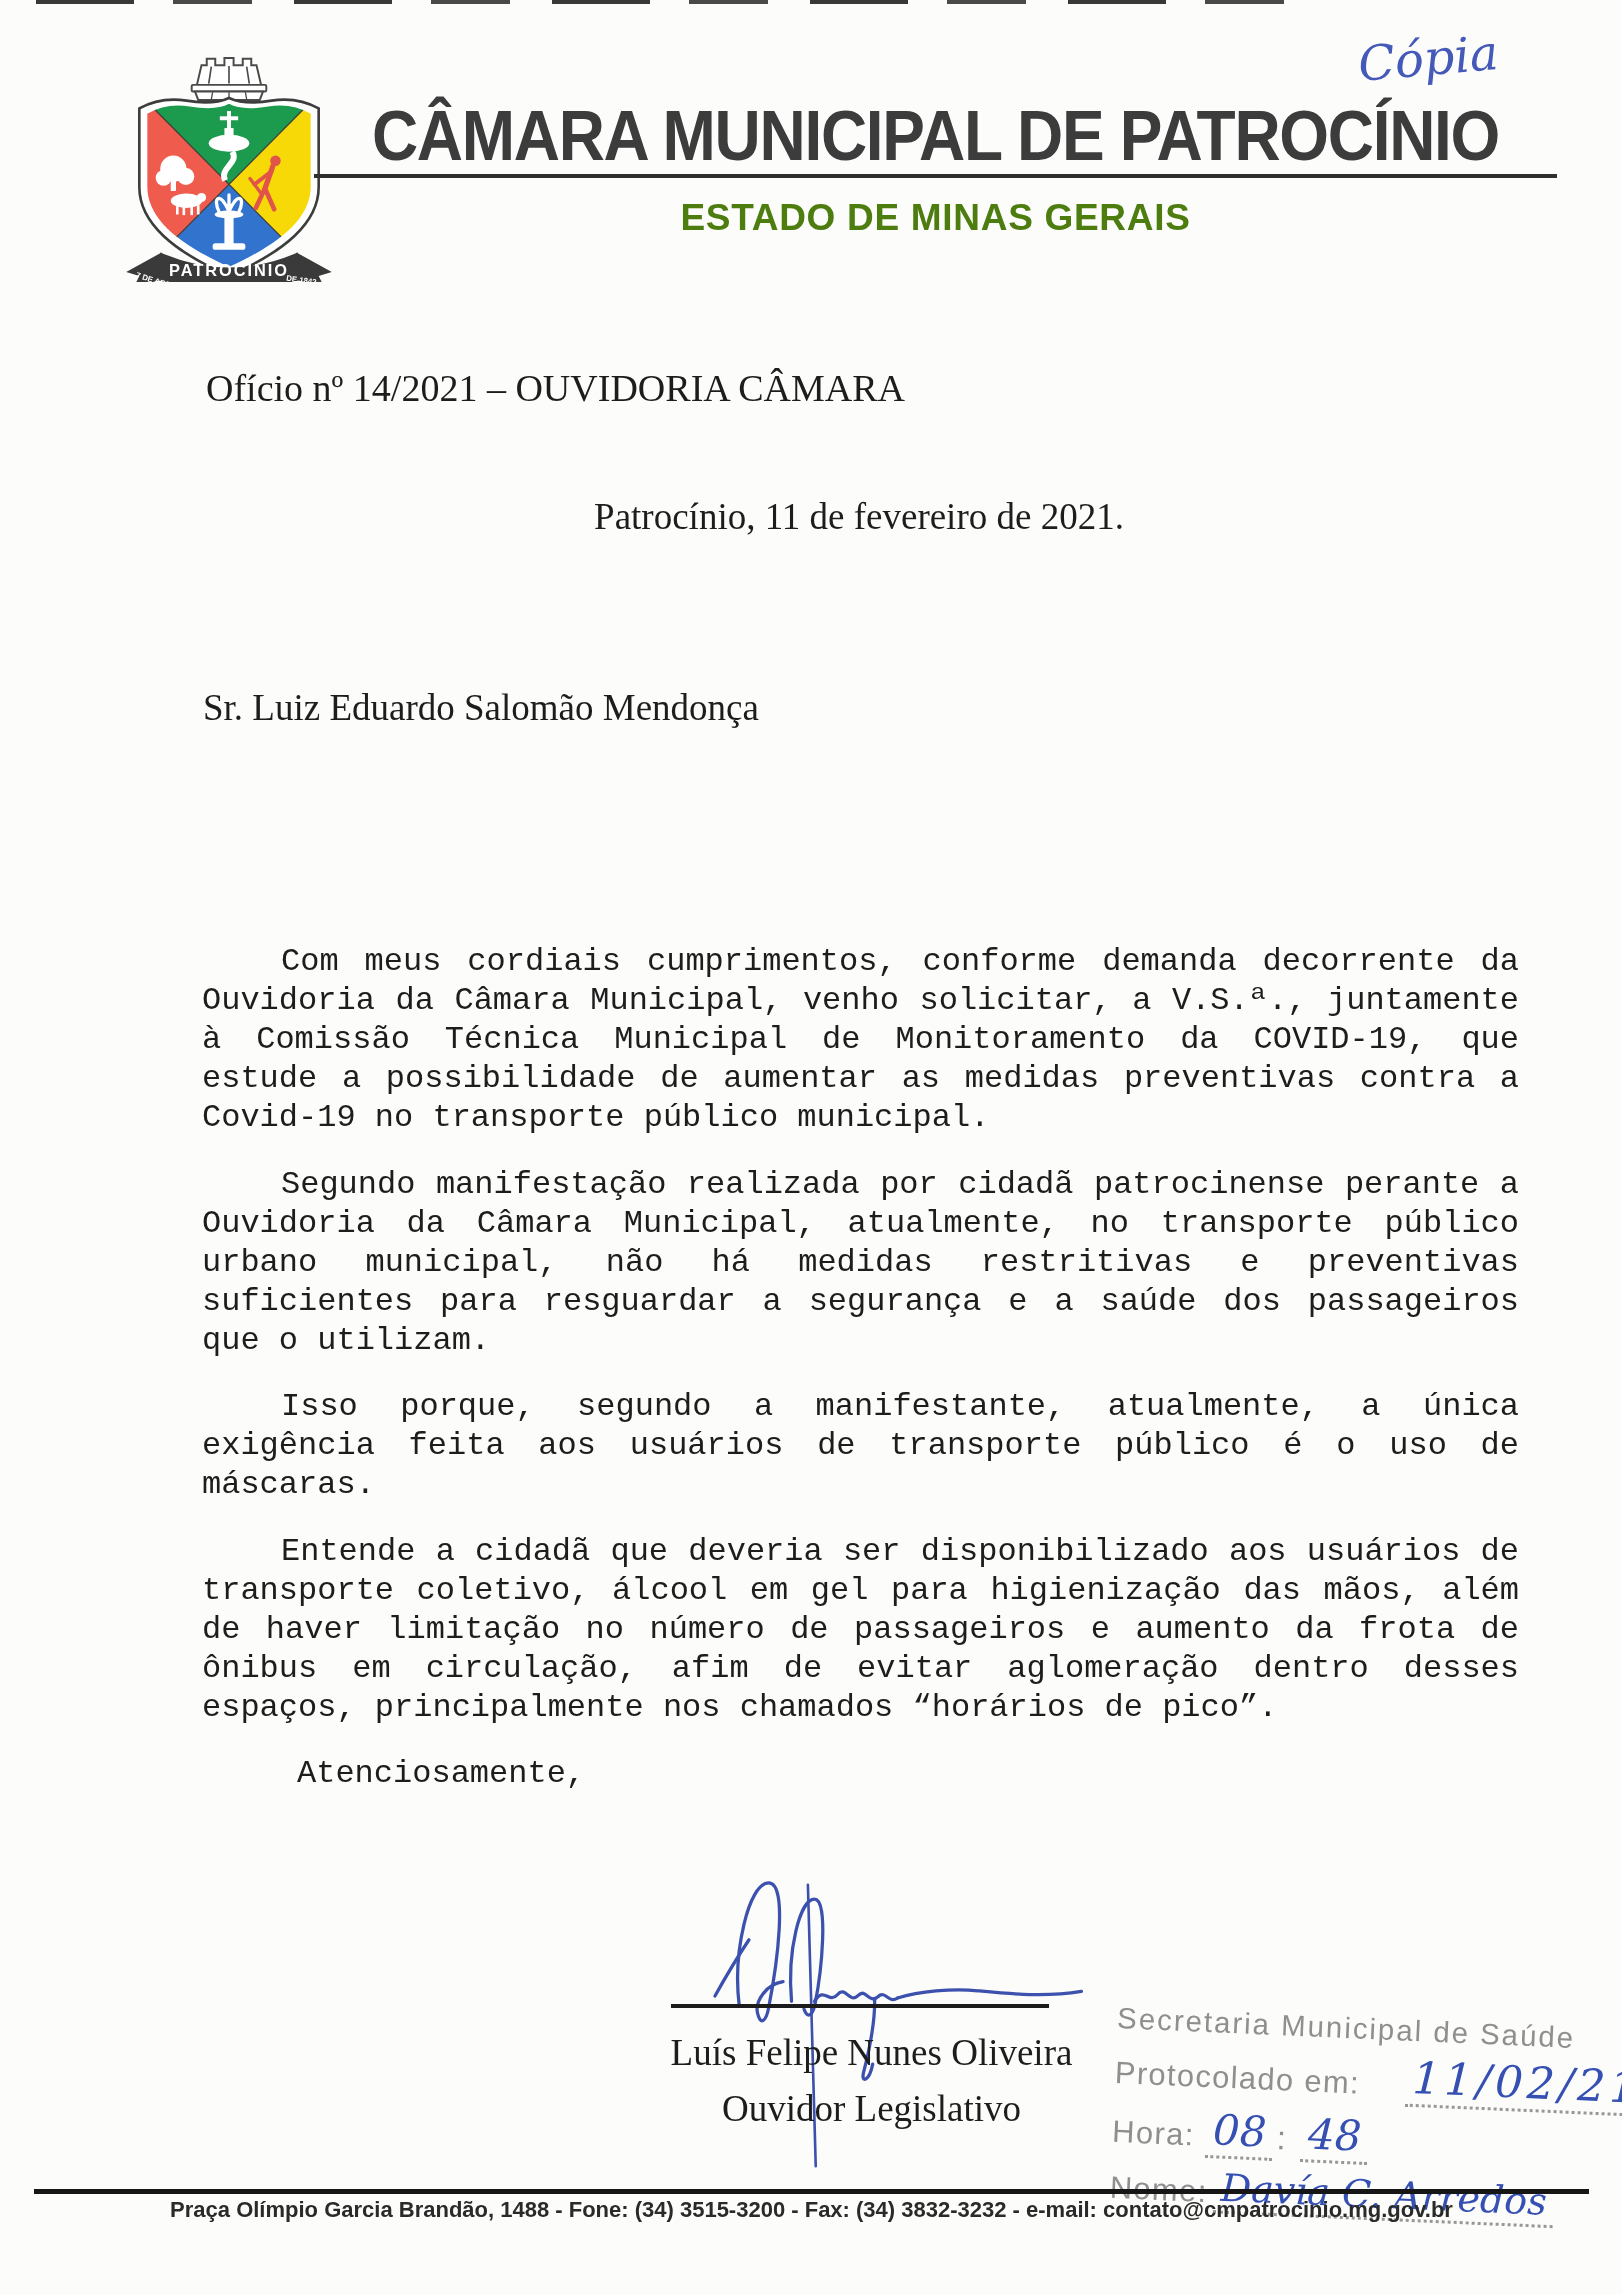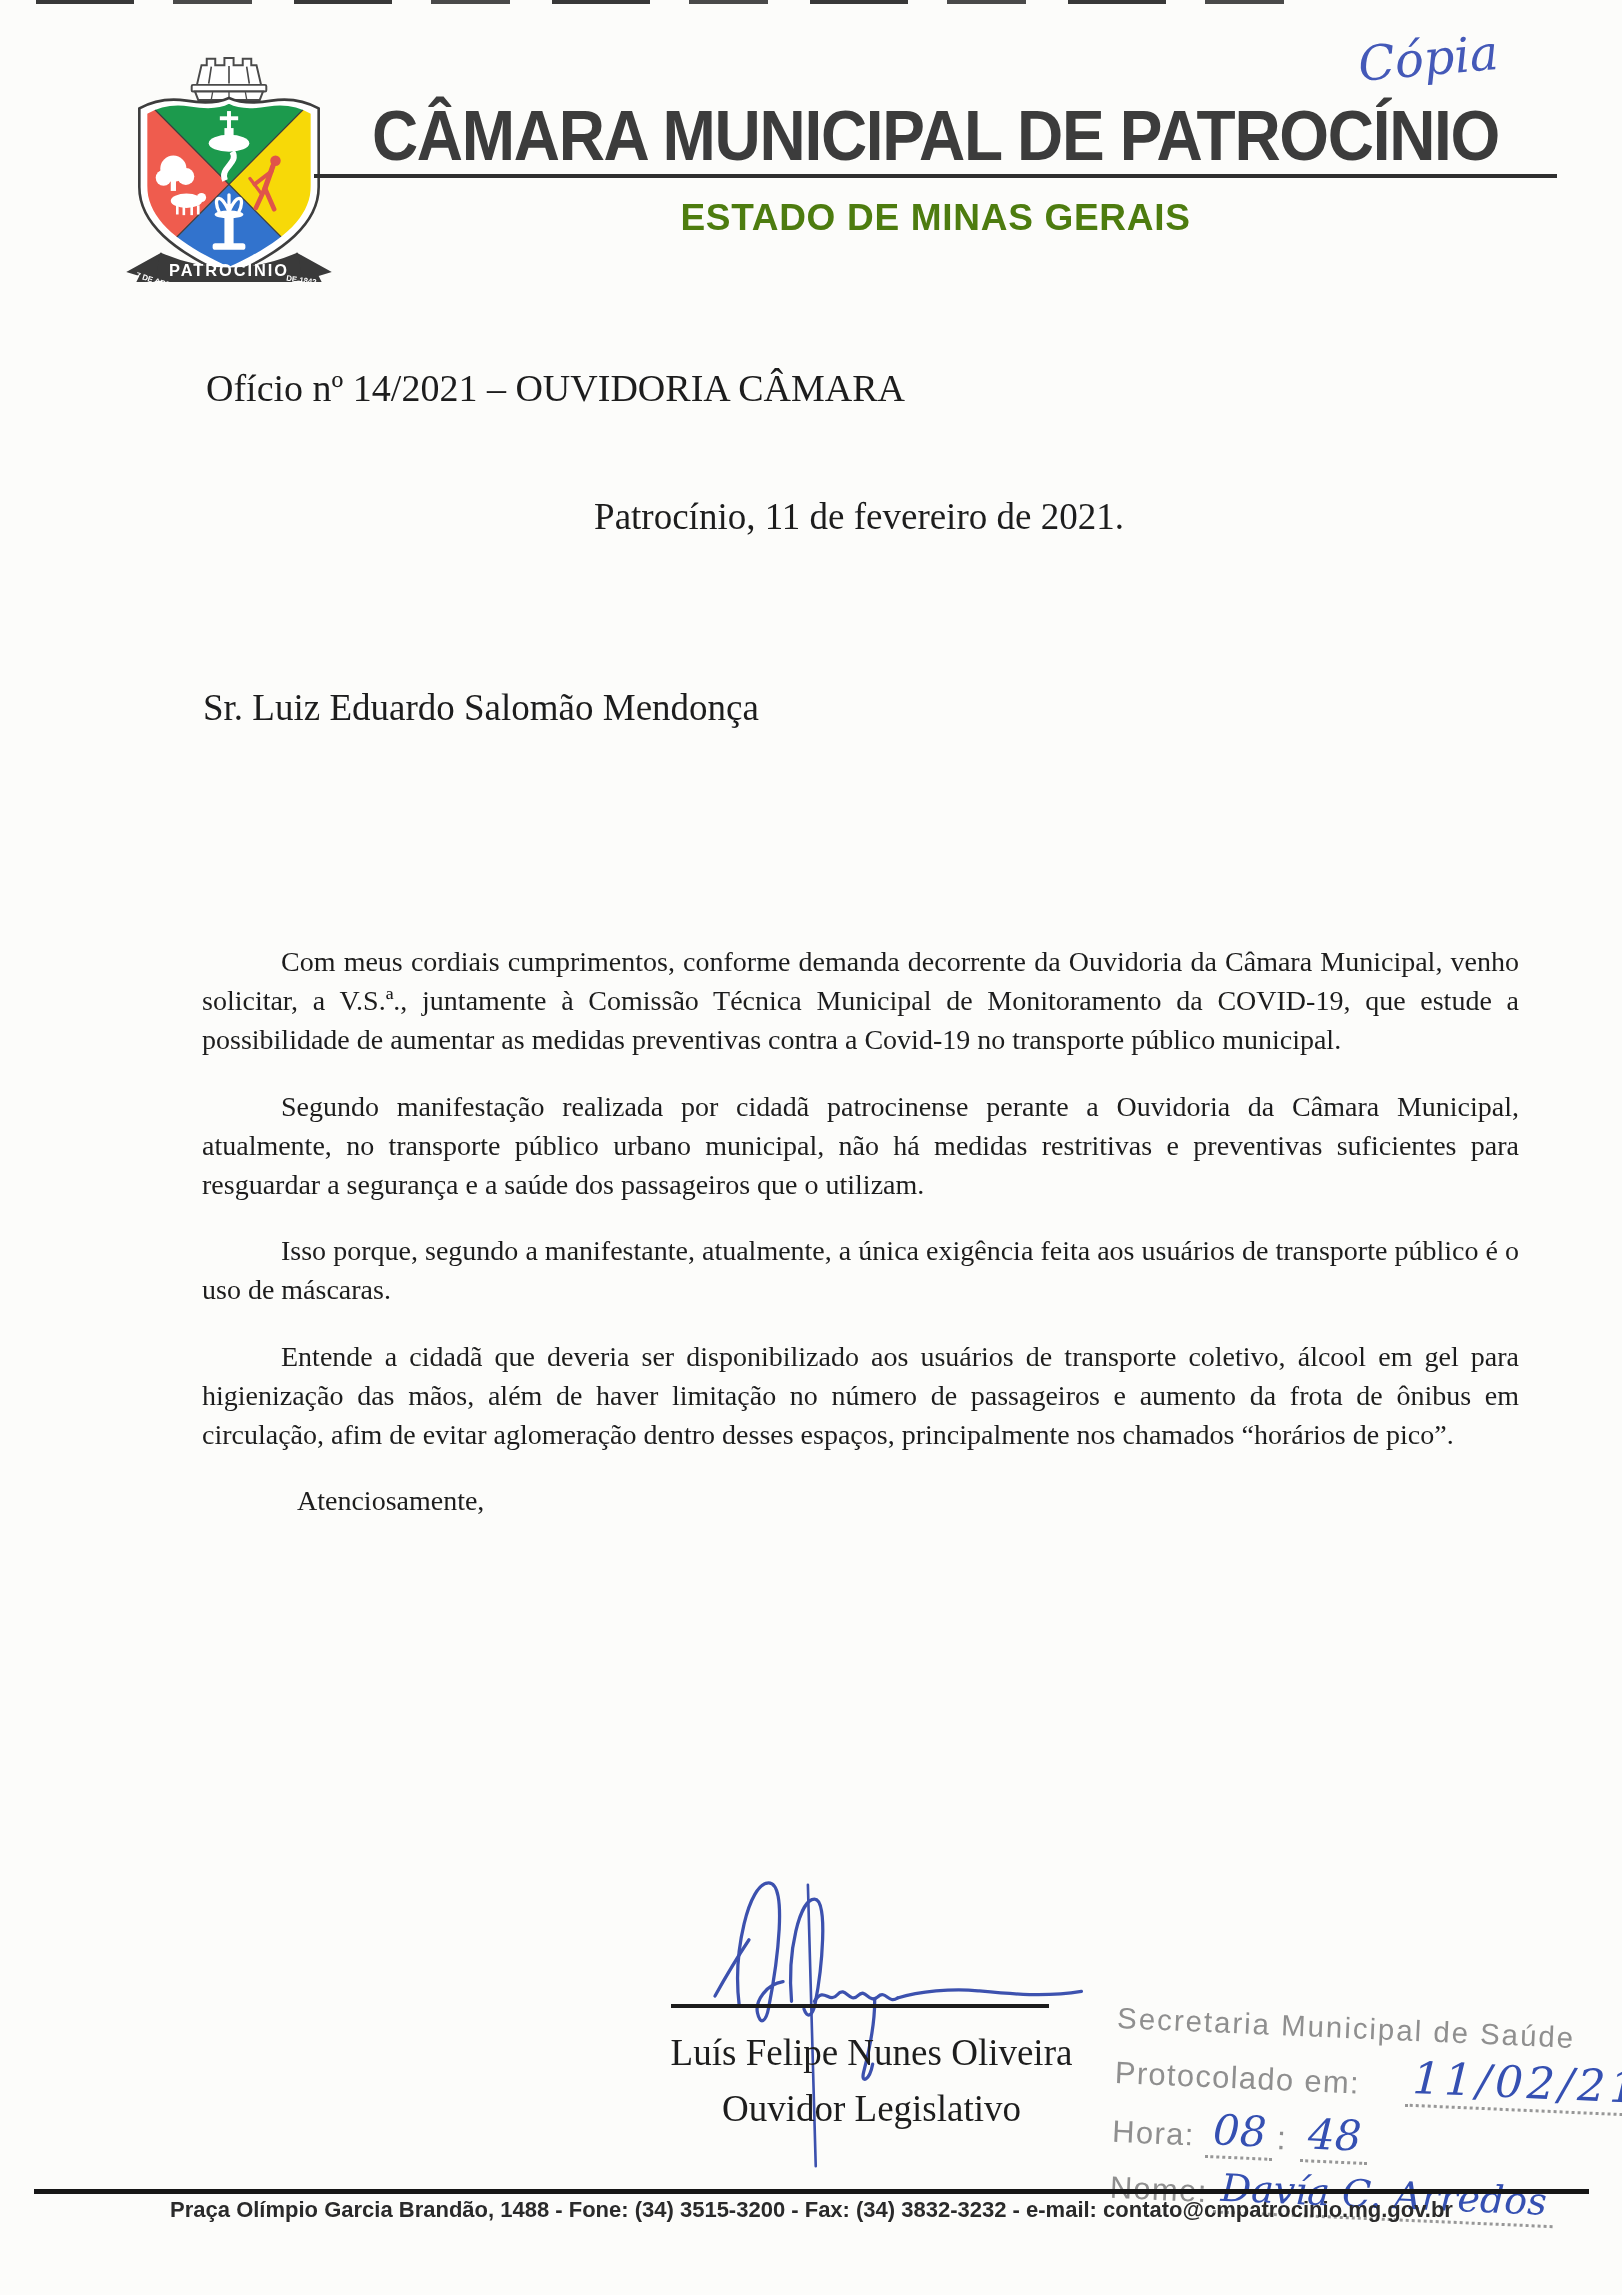--- a/index.html
+++ b/index.html
@@ -36,21 +36,21 @@
   .ink{font-family:"DejaVu Serif",serif;font-style:italic;color:#3550b2;}
   .copia{
     position:absolute;left:1358px;top:30px;font-size:48px;
     transform:rotate(-5deg);color:#4459b8;
   }
   .ref{position:absolute;left:206px;top:366px;font-size:38px;white-space:nowrap;}
   .date-wrap{position:absolute;left:203px;top:495px;width:1312px;text-align:center;font-size:37px;white-space:nowrap;}
   .addr1{position:absolute;left:203px;top:619px;font-size:35px;letter-spacing:-0.3px;white-space:nowrap;}
   .addr2{position:absolute;left:203px;top:686px;font-size:37px;white-space:nowrap;}
   .subject{position:absolute;left:203px;top:819px;font-size:37px;font-weight:700;white-space:nowrap;}
-  .body{position:absolute;left:202px;top:942px;width:1317px;font-size:28px;line-height:39px;}
+  .body{position:absolute;left:202px;top:942px;width:1317px;font-size:32px;line-height:39px;font-family:Liberation Mono, monospace;}
   .body p{margin:0 0 27.5px 0;text-indent:79px;text-align:justify;}
   .body p.closing{text-align:left;text-indent:95px;margin-top:3.9px;}
   .sig-svg{position:absolute;left:703px;top:1873px;width:393px;height:301px;}
   .sig-line{position:absolute;left:671px;top:2004px;width:378px;height:3.9px;background:#1c1c1c;}
   .sig-name{position:absolute;left:662px;top:2031px;width:419px;text-align:center;font-size:37px;white-space:nowrap;}
   .sig-role{position:absolute;left:662px;top:2087px;width:419px;text-align:center;font-size:37px;white-space:nowrap;}
   
   .stamp{
     position:absolute;left:1118px;top:2001px;width:543px;
     transform:rotate(2.5deg);transform-origin:left top;

